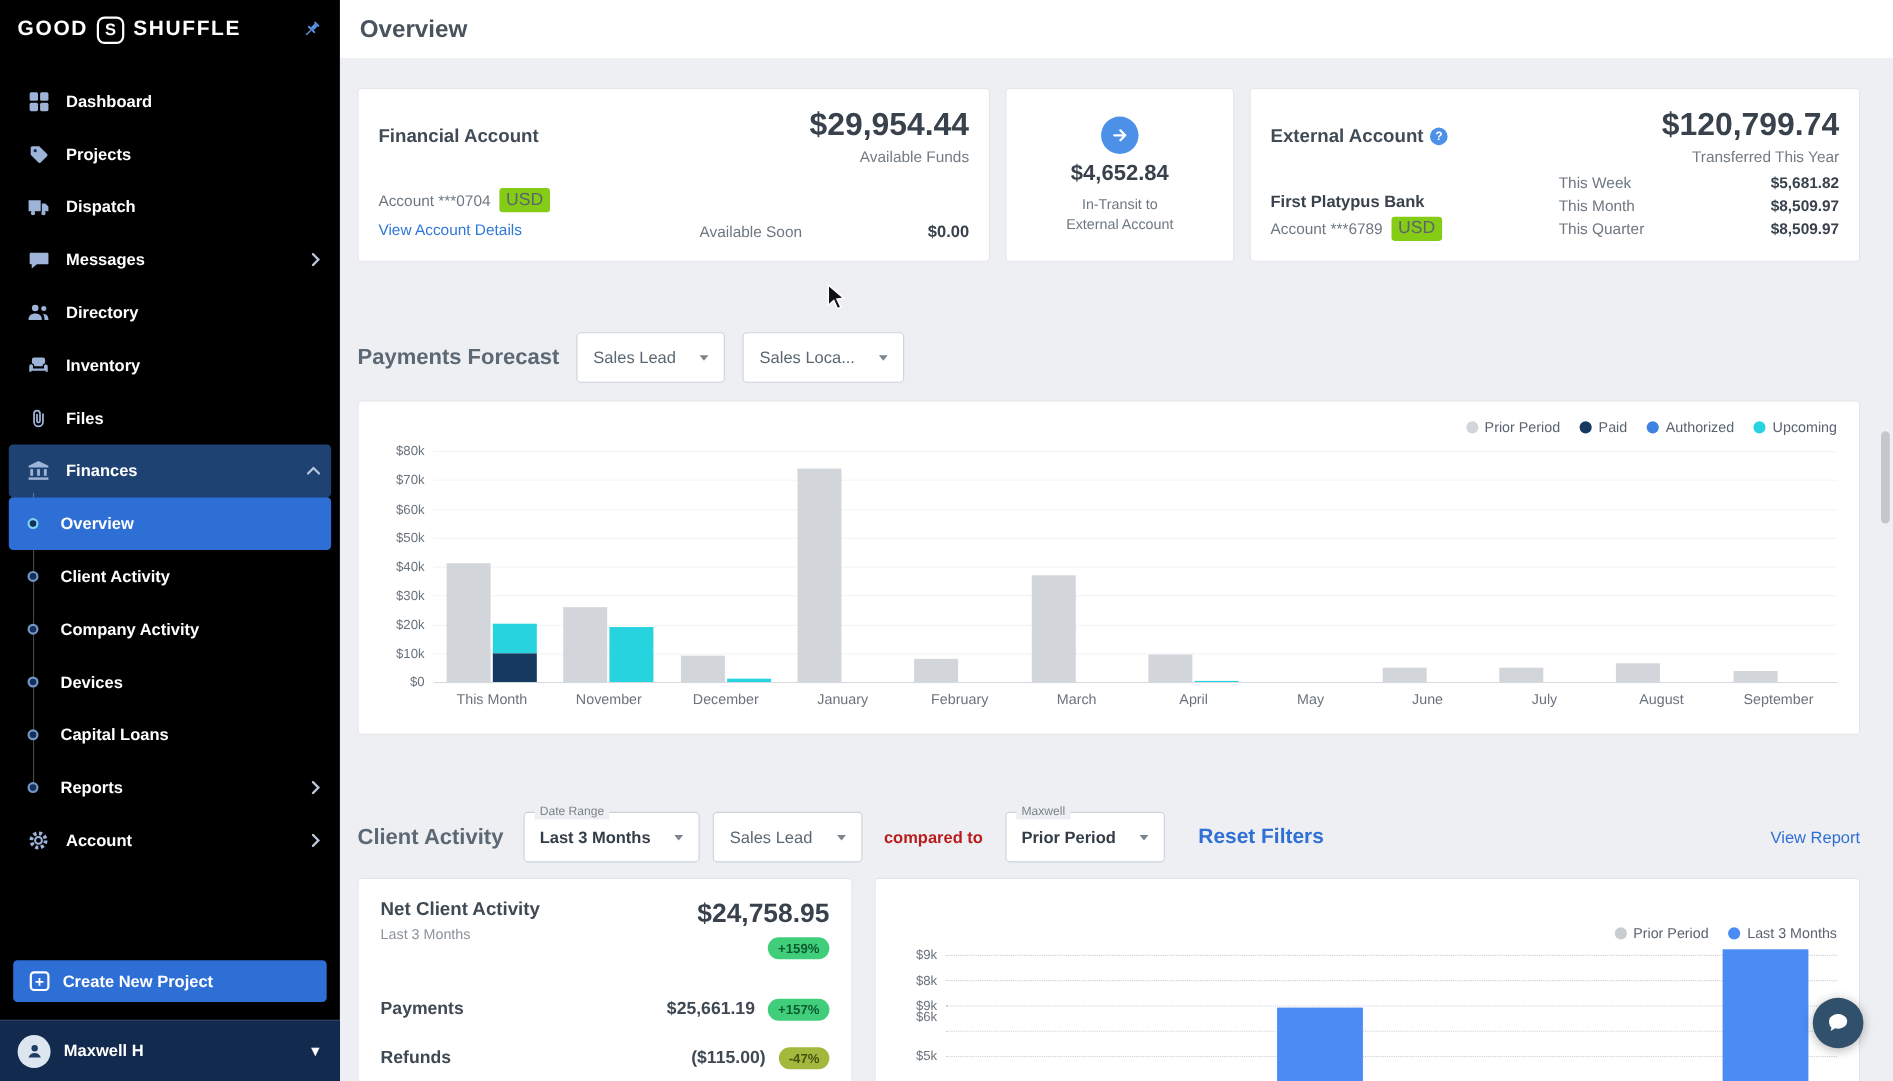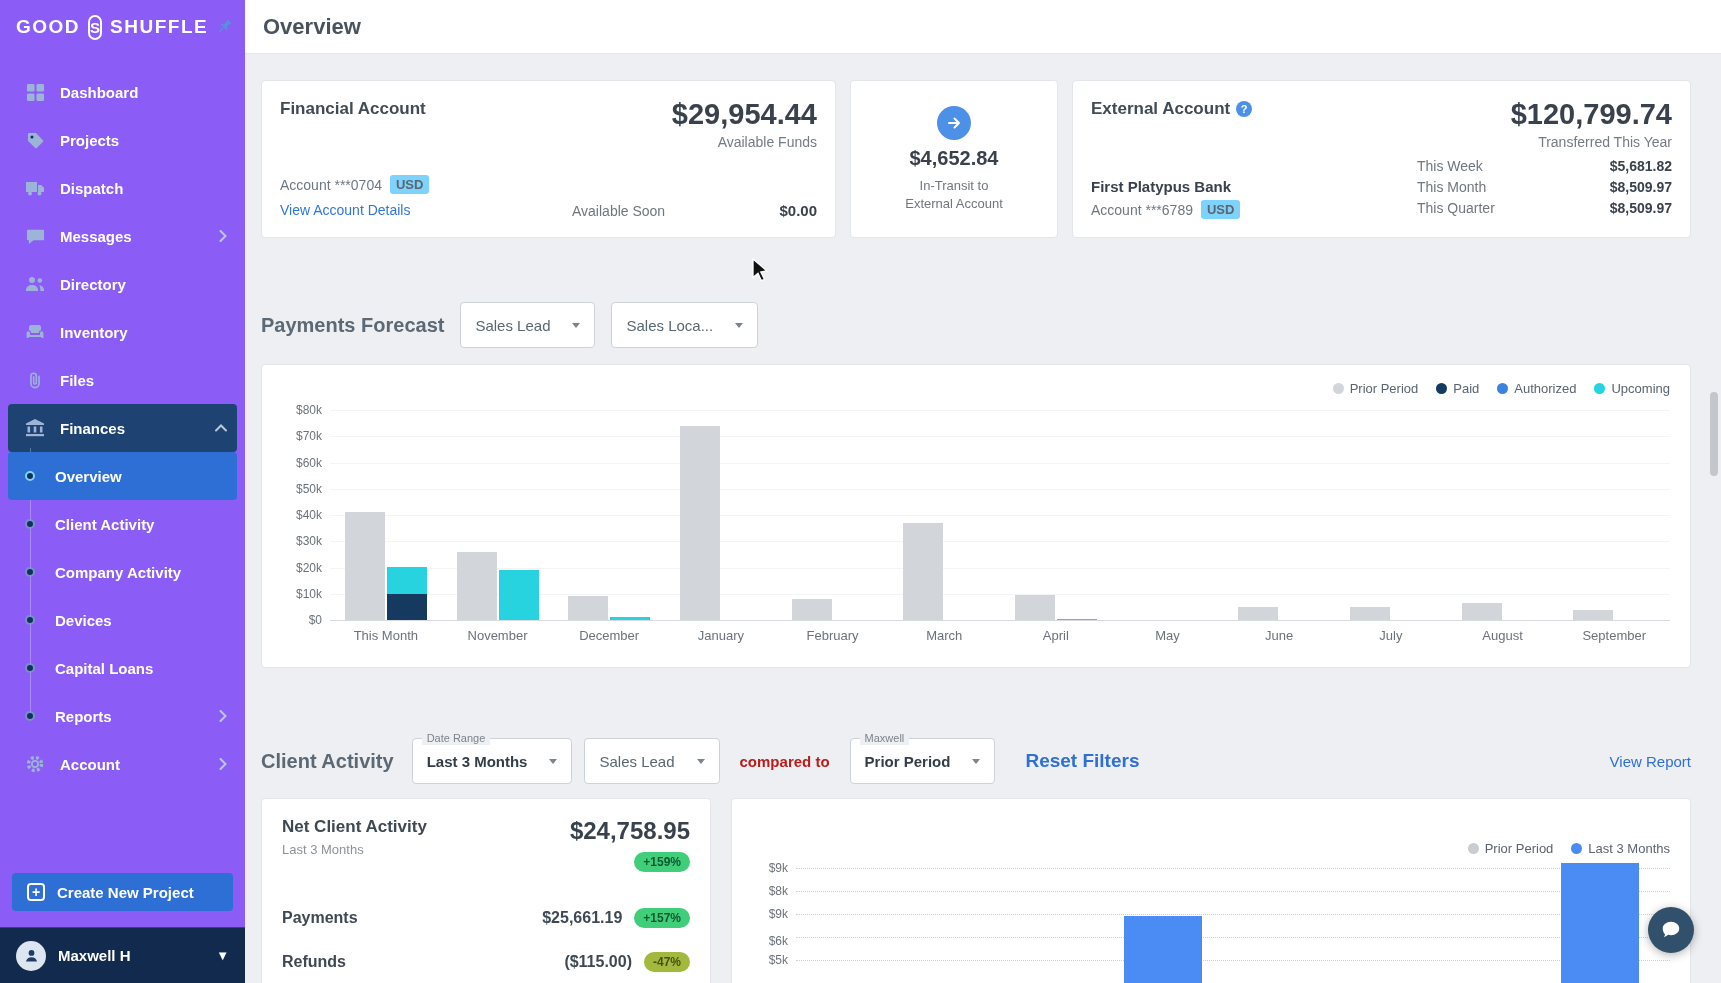--- a/index.html
+++ b/index.html
@@ -1,20 +1,20 @@
 <!DOCTYPE html>
 <html><head>
 <meta charset="utf-8">
 <style>
   * { margin:0; padding:0; box-sizing:border-box; }
   html,body { width:1721px; height:983px; overflow:hidden; }
   body { font-family:"Liberation Sans", sans-serif; background:#edeff2; display:flex; position:relative; color:#39424c; }
 
   
-  .sidebar { width:245px; background:#8b5cf6; color:#fff; display:flex; flex-direction:column; flex-shrink:0; position:relative; z-index:3; }
+  .sidebar { width:309px; background:#000000; color:#fff; display:flex; flex-direction:column; flex-shrink:0; position:relative; z-index:3; }
   .logo-row { height:54px; display:flex; align-items:center; padding:0 16px; gap:6px; flex-shrink:0; }
   .logo-text { font-size:19px; font-weight:800; letter-spacing:1.5px; }
   .logo-s { width:25px; height:25px; border:2.5px solid #fff; border-radius:7px; display:flex; align-items:center; justify-content:center; font-weight:800; font-size:15px; margin:0 2px; }
   .pin-btn { margin-left:auto; color:#5b8fe0; cursor:pointer; display:flex; }
   .nav { flex:1; padding-top:14px; overflow:hidden; }
   .nav-item { height:48px; display:flex; align-items:center; padding:0 10px 0 16px; gap:14px; font-size:15px; font-weight:600; cursor:pointer; margin:0 8px; border-radius:4px; }
   .nav-item .icon { width:22px; display:flex; justify-content:center; color:#9db4d8; flex-shrink:0; }
   .chev { margin-left:auto; color:#b9c7da; display:flex; align-items:center; }
   .nav-item.expanded { background:#1e4372; }
   .submenu { position:relative; }
@@ -34,27 +34,27 @@
   .main { flex:1; display:flex; flex-direction:column; min-width:0; }
   .topbar { height:54px; background:#fff; border-bottom:1px solid #e5e8eb; display:flex; align-items:center; padding:0 18px; flex-shrink:0; }
   .page-title { font-size:22px; font-weight:700; color:#49535d; }
   .content { flex:1; padding:26px 30px 0 16px; overflow:hidden; }
 
   .card { background:#fff; border:1px solid #e2e5e9; border-radius:4px; }
 
   
   .cards-row { display:flex; gap:14px; }
   .fin-card { width:575px; height:158px; padding:18px; display:flex; flex-direction:column; justify-content:space-between; }
-  .card-top { display:flex; justify-content:space-between; align-items:flex-start; }
+  .card-top { display:flex; justify-content:space-between; align-items:center; }
   .card-title { font-size:17px; font-weight:700; color:#414b55; display:flex; align-items:center; gap:6px; }
   .big-amount { font-size:29px; font-weight:700; color:#39424c; text-align:right; line-height:1.1; }
   .amount-sub { font-size:14px; color:#737c84; text-align:right; margin-top:3px; }
   .card-bottom { display:flex; justify-content:space-between; align-items:flex-end; }
   .acct-line { font-size:14px; color:#6e7780; display:flex; align-items:center; gap:8px; }
-  .usd-badge { background:#7dd3fc; color:#5c656d; font-size:13px; font-weight:700; padding:2px 6px; border-radius:3px; }
+  .usd-badge { background:#84cc16; color:#5c656d; font-size:16px; font-weight:400; padding:2px 6px; border-radius:3px; }
   .link { color:#3077d8; font-size:14px; cursor:pointer; margin-top:8px; display:inline-block; }
   .avail-block { display:flex; align-items:baseline; justify-content:space-between; width:245px; }
   .avail-label { font-size:14px; color:#6e7780; }
   .avail-value { font-size:15px; font-weight:700; color:#39424c; }
 
   .transfer-card { width:208px; height:158px; display:flex; flex-direction:column; align-items:center; justify-content:center; gap:7px; text-align:center; }
   .arrow-circle { width:34px; height:34px; border-radius:50%; background:#4d90e8; display:flex; align-items:center; justify-content:center; cursor:pointer; }
   .transfer-amount { font-size:20px; font-weight:700; color:#39424c; }
   .transfer-sub { font-size:13px; color:#6e7780; line-height:1.35; }
 
@@ -603,21 +603,21 @@
             </span>
           </div>
         <div class="nb-chart">
           <div class="nb-plot">
               <div class="nb-ylabel" style="top:8.049999999999992px">$9k</div>
               <div class="nb-grid" style="top:8.049999999999992px"></div>
               <div class="nb-ylabel" style="top:31.04999999999999px">$8k</div>
               <div class="nb-grid" style="top:31.04999999999999px"></div>
               <div class="nb-ylabel" style="top:54.04999999999999px">$9k</div>
               <div class="nb-grid" style="top:54.04999999999999px"></div>
-              <div class="nb-ylabel" style="top:81px">$6k</div>
+              <div class="nb-ylabel" style="top:64px">$6k</div>
               <div class="nb-grid" style="top:77.05px"></div>
               <div class="nb-ylabel" style="top:100.05px">$5k</div>
               <div class="nb-grid" style="top:100.05px"></div>
               <div class="nb-bar" style="top:56.34999999999998px;height:300px;background:#4b8bf4;left:calc(42% - 39px)"></div>
               <div class="nb-bar" style="top:3.450000000000008px;height:300px;background:#4b8bf4;left:calc(92% - 39px)"></div>
             </div>
         </div>
       </div>
     </div>
 

